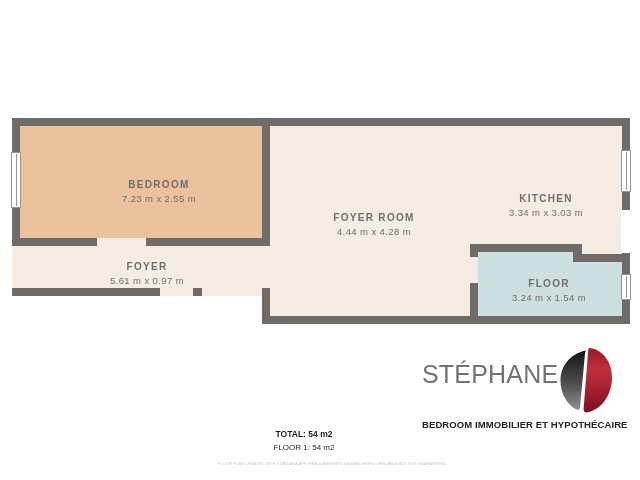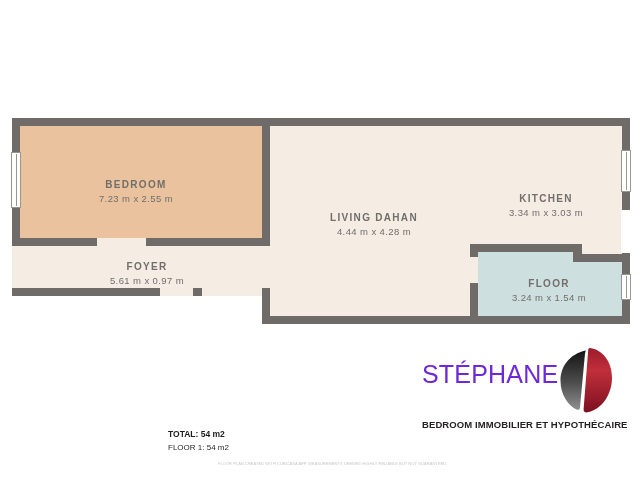--- a/index.html
+++ b/index.html
@@ -17,30 +17,30 @@
   .window .pane{position:absolute;left:50%;top:1px;bottom:1px;width:1px;background:#999591;}
   .room-label{
     position:absolute;transform:translate(-50%,-50%);text-align:center;
     color:#716e6b;white-space:nowrap;line-height:1;
   }
   .room-name{display:block;font-size:10px;font-weight:700;letter-spacing:1.3px;}
   .room-dims{display:block;font-size:9.5px;font-weight:400;letter-spacing:0.4px;margin-top:4px;}
   
   .brand{position:absolute;left:422px;top:346px;width:200px;}
   .brand-name{
-    position:absolute;left:0;top:18px;color:#6d28d9;font-size:25px;line-height:21px;
+    position:absolute;left:0;top:18px;color:#737373;font-size:25px;line-height:21px;
     letter-spacing:0.2px;font-weight:400;white-space:nowrap;
   }
   .brand-tagline{
     position:absolute;left:0;top:73px;color:#262122;font-size:9.5px;font-weight:700;
     letter-spacing:0.1px;white-space:nowrap;
   }
   .logo-mark{position:absolute;left:556px;top:347px;width:60px;height:66px;}
   
-  .summary{position:absolute;left:168px;top:429px;width:300px;text-align:left;color:#1d1d1d;}
+  .summary{position:absolute;left:154px;top:429px;width:300px;text-align:center;color:#1d1d1d;}
   .summary-total{font-size:8.5px;font-weight:700;}
   .summary-line{font-size:8px;font-weight:400;margin-top:4px;color:#2a2a2a;}
   .disclaimer{
     position:absolute;left:170px;top:462px;width:300px;text-align:center;
     font-size:6px;color:#cac8c6;white-space:nowrap;
     transform:scale(0.68);transform-origin:center top;
   }
 </style>
 </head>
 <body>
@@ -76,26 +76,26 @@
   <div class="window" style="left:11px;top:152px;width:10px;height:56px;">
       <div class="pane"></div>
     </div>
   <div class="window" style="left:621px;top:150px;width:10px;height:42px;">
       <div class="pane"></div>
     </div>
   <div class="window" style="left:621px;top:274px;width:10px;height:26px;">
       <div class="pane"></div>
     </div>
 
-  <div class="room-label" style="left:136px;top:192px;">
+  <div class="room-label" style="left:159px;top:192px;">
     <span class="room-name">BEDROOM</span>
     <span class="room-dims">7.23 m x 2.55 m</span>
   </div>
   <div class="room-label" style="left:374px;top:225px;">
-    <span class="room-name">LIVING DAHAN</span>
+    <span class="room-name">FOYER ROOM</span>
     <span class="room-dims">4.44 m x 4.28 m</span>
   </div>
   <div class="room-label" style="left:546px;top:206px;">
     <span class="room-name">KITCHEN</span>
     <span class="room-dims">3.34 m x 3.03 m</span>
   </div>
   <div class="room-label" style="left:147px;top:274px;">
     <span class="room-name">FOYER</span>
     <span class="room-dims">5.61 m x 0.97 m</span>
   </div>

